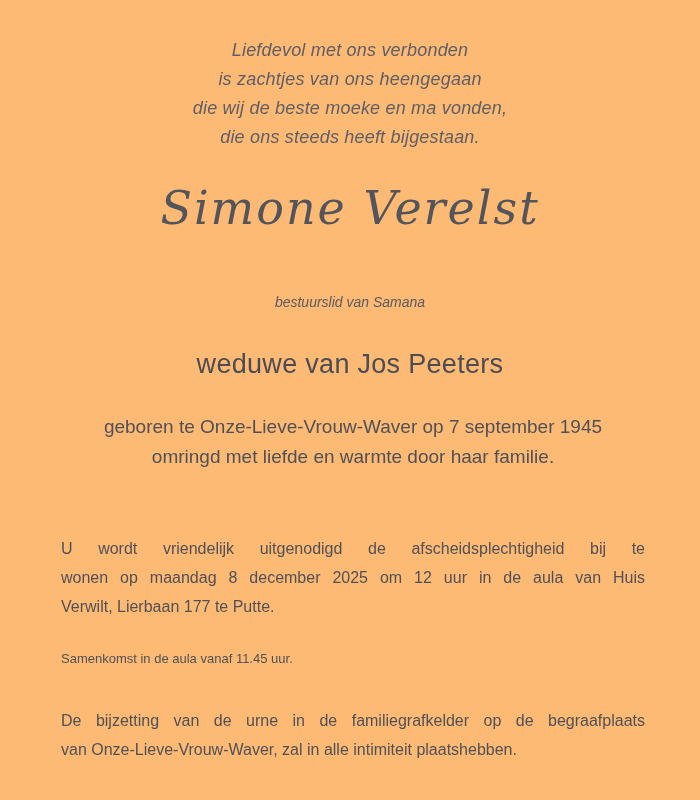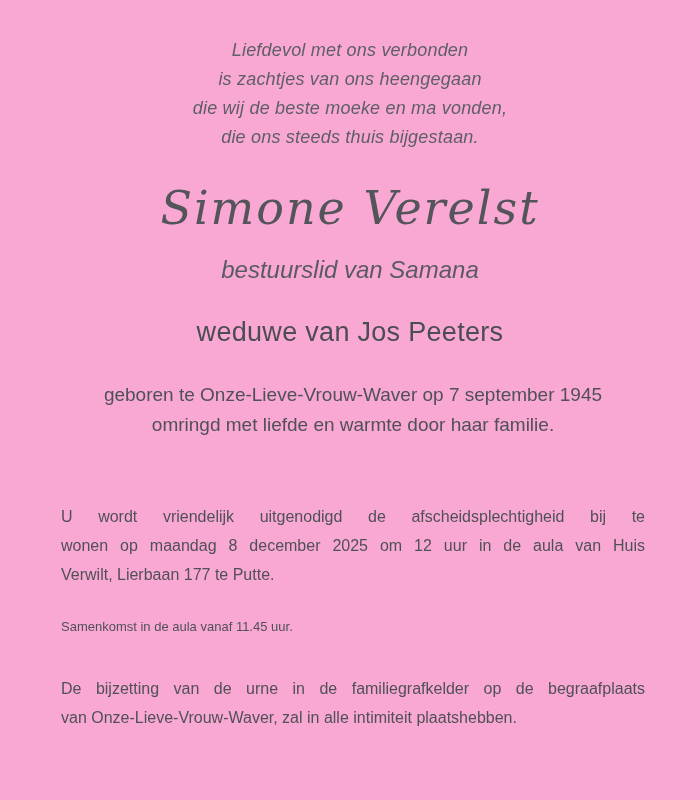--- a/index.html
+++ b/index.html
@@ -6,21 +6,21 @@
     margin: 0;
     padding: 0;
     background: #ffffff;
   }
   .card {
     position: relative;
     width: 700px;
     height: 800px;
     box-sizing: border-box;
     padding-top: 36px;
-    background: #f9a8d4;
+    background: #fdba74;
     font-family: "Liberation Sans", sans-serif;
     color: #505057;
     filter: blur(0.4px);
     overflow: hidden;
   }
   .verse {
     text-align: center;
     font-style: italic;
     font-size: 18px;
     line-height: 29px;
@@ -32,24 +32,24 @@
     text-align: center;
     font-family: "DejaVu Serif", serif;
     font-style: italic;
     font-weight: 400;
     font-size: 46px;
     line-height: 60px;
     color: #54545b;
     letter-spacing: 2px;
   }
   .role {
-    margin-top: 20px;
+    margin-top: 52px;
     text-align: center;
     font-style: italic;
-    font-size: 24px;
+    font-size: 14px;
     line-height: 24px;
     color: #5a5a62;
   }
   .relation {
     margin-top: 34px;
     text-align: center;
     font-size: 27px;
     line-height: 32px;
     color: #4c4c53;
     letter-spacing: 0.3px;
@@ -88,21 +88,21 @@
 </style>
 </head>
 <body>
 
 <div class="card">
 
   <div class="verse">
     <div>Liefdevol met ons verbonden</div>
     <div>is zachtjes van ons heengegaan</div>
     <div>die wij de beste moeke en ma vonden,</div>
-    <div>die ons steeds thuis bijgestaan.</div>
+    <div>die ons steeds heeft bijgestaan.</div>
   </div>
 
   <h1 class="name">Simone Verelst</h1>
 
   <div class="role">bestuurslid van Samana</div>
 
   <div class="relation">weduwe van Jos Peeters</div>
 
   <div class="dates">
     <div>geboren te Onze-Lieve-Vrouw-Waver op 7 september 1945</div>

